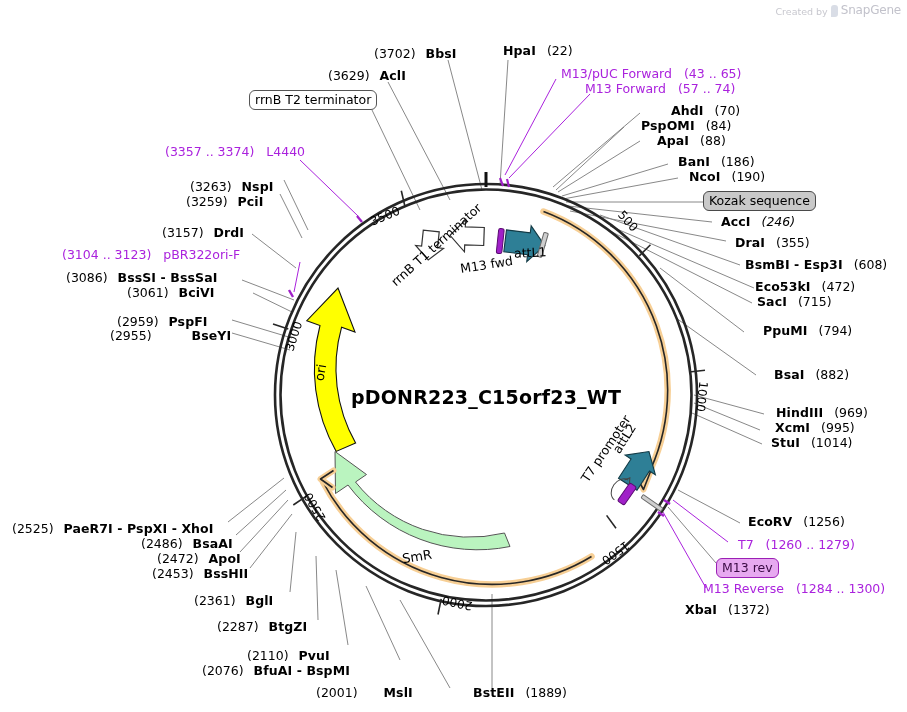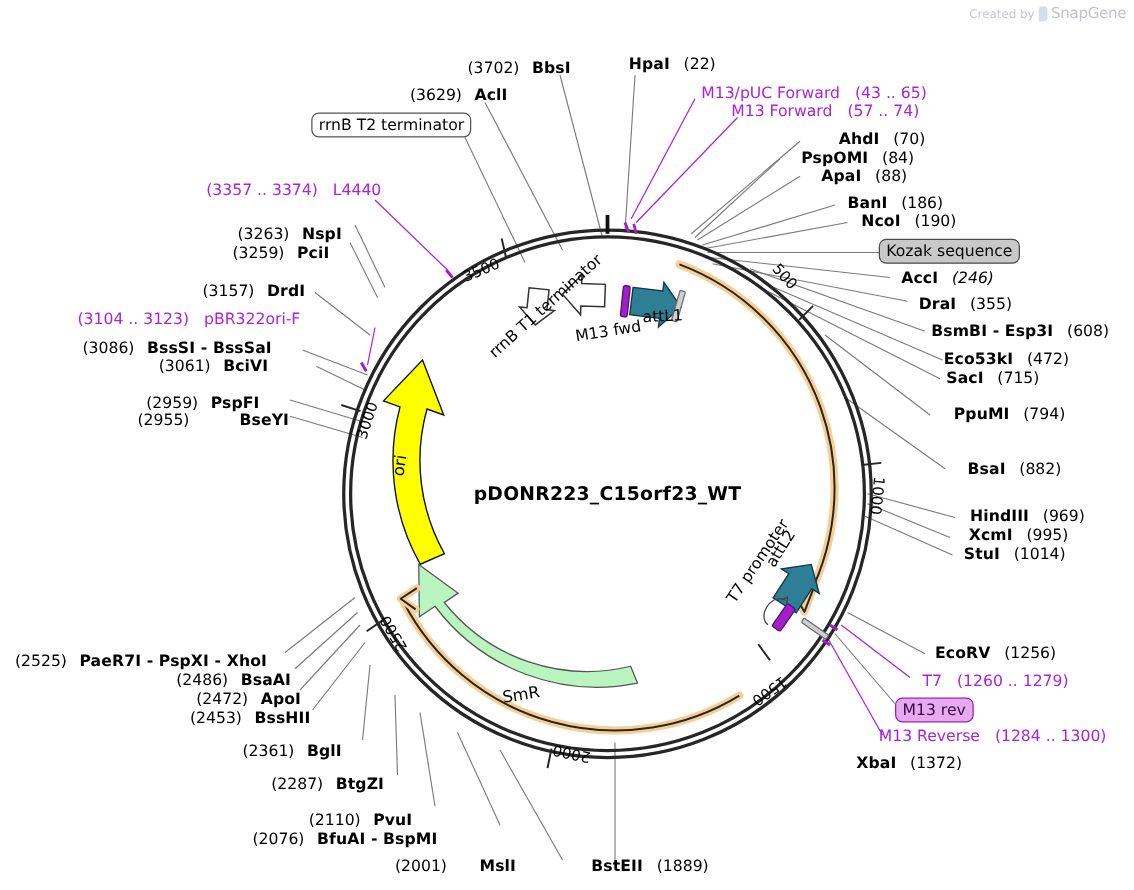--- a/index.html
+++ b/index.html
@@ -20,21 +20,21 @@
 
   .boxlbl{
     position:absolute;white-space:nowrap;font-size:12.5px;
     border:1px solid #555;border-radius:6px;padding:1px 5px 2px 5px;
     background:#fff;
   }
   .boxlbl.gray{background:#c9c9c9;border-color:#4a4a4a;}
   .boxlbl.magenta{background:#e7a9f0;border-color:#9b1fb5;color:#3a0a44;}
 
   #plasmid-name{
-    position:absolute;text-align:center;font-weight:bold;font-size:15px;
+    position:absolute;text-align:center;font-weight:bold;font-size:19px;
     letter-spacing:0.2px;
   }
   #plasmid-size{position:absolute;text-align:center;font-size:13px;}
 
   .watermark{
     position:absolute;right:6px;top:3px;font-size:9.5px;color:#c8c8cf;
     display:flex;align-items:flex-end;gap:3px;
   }
   .watermark .wm-brand{font-size:12px;color:#c2c2cb;letter-spacing:-0.2px;}
   .wm-logo{display:inline-block;width:7px;height:12px;border-radius:3px 3px 3px 0;

